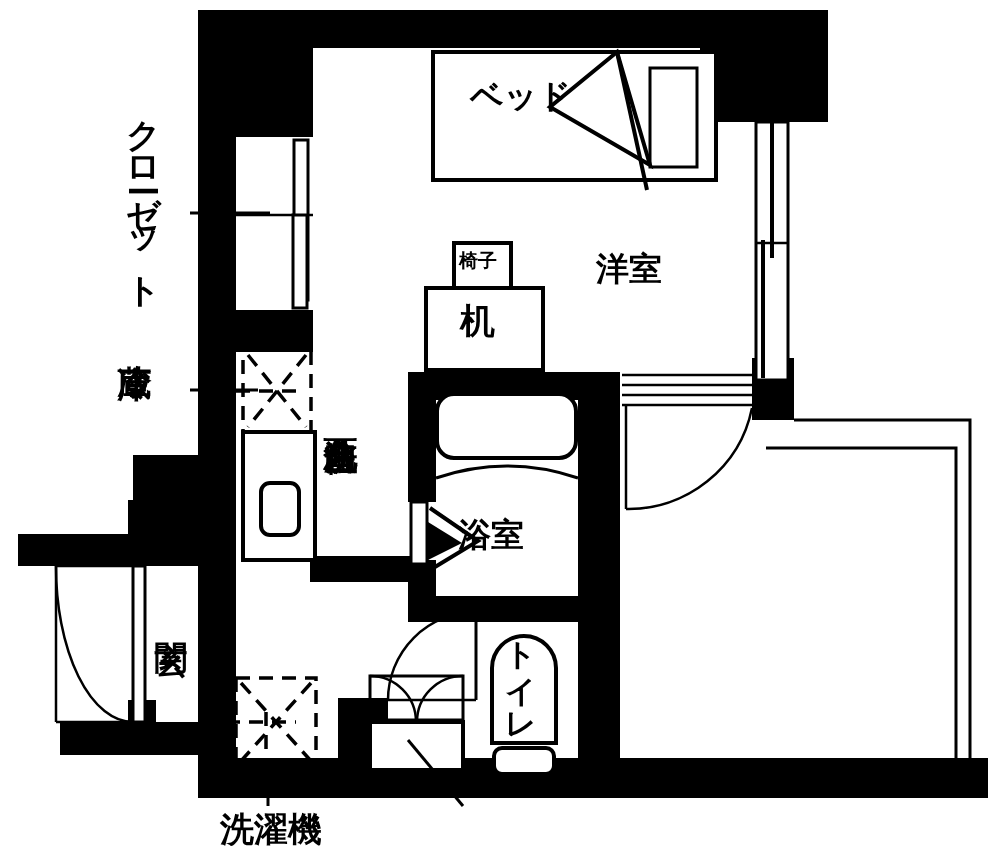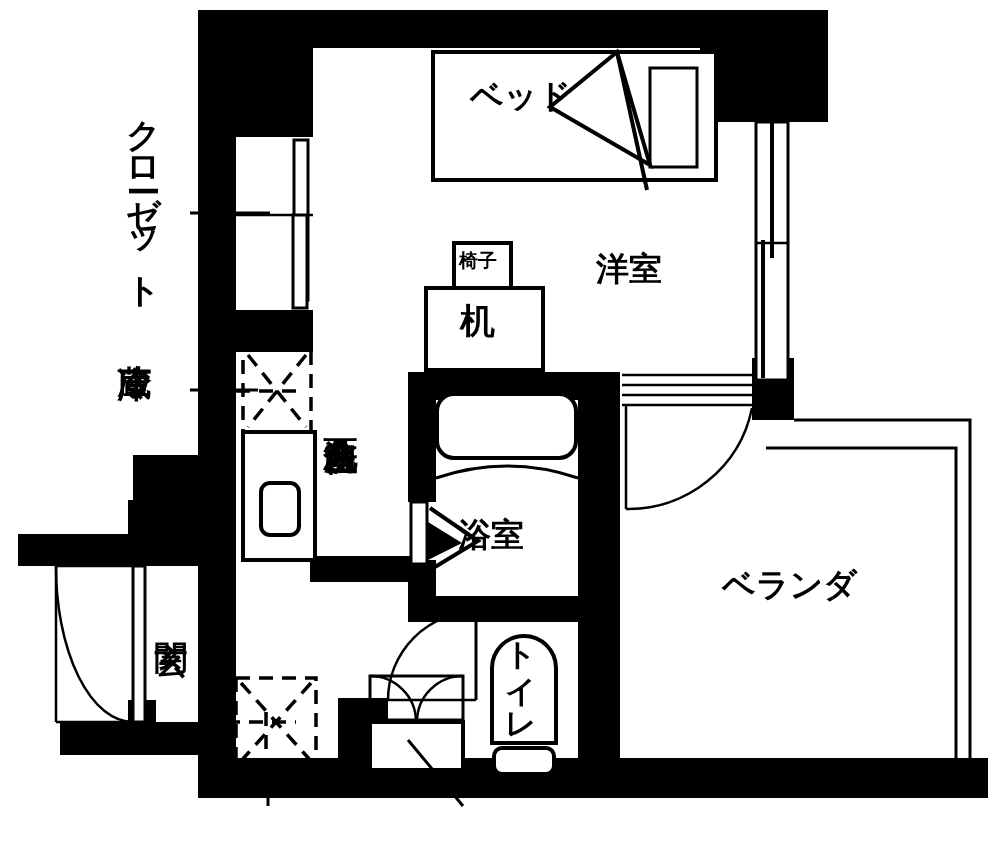--- a/index.html
+++ b/index.html
@@ -261,19 +261,19 @@
   <div class="lbl lbl-room">洋室</div>
 
   <div class="lbl lbl-chair">椅子</div>
 
   <div class="lbl lbl-desk">机</div>
 
   <div class="lbl lbl-bath">浴室</div>
 
   <div class="lbl lbl-vert lbl-toilet">トイレ</div>
 
-  <div class="lbl lbl-veranda">ベランダ</div>
 
   <div class="lbl lbl-vert lbl-genkan">玄関</div>
 
+  <div class="lbl lbl-washer">洗濯機</div>
 
 
 </div>
 
 </body></html>

